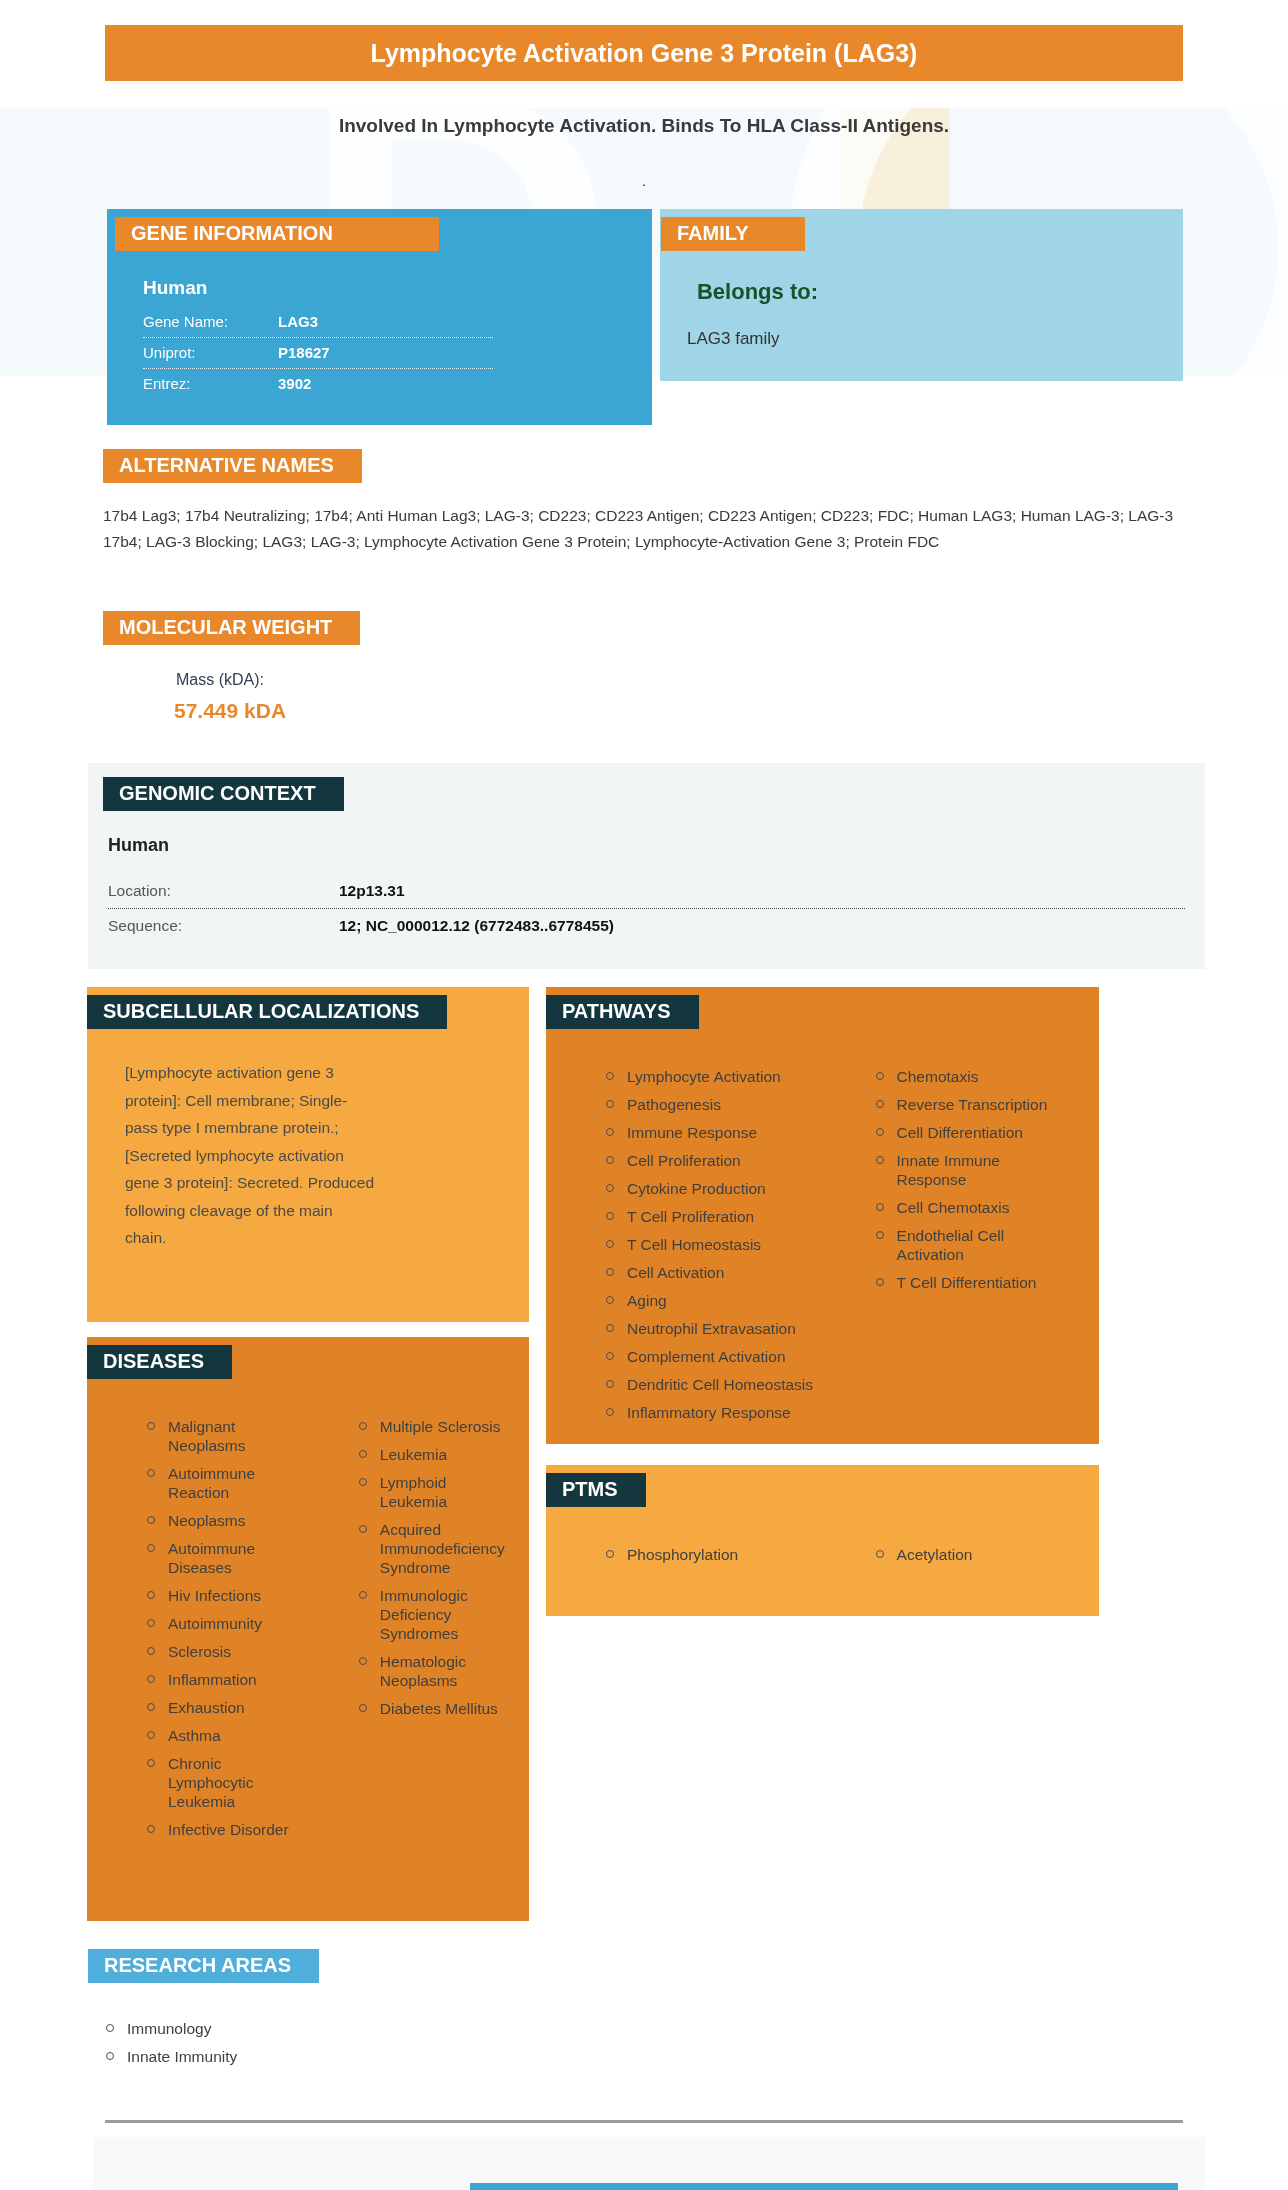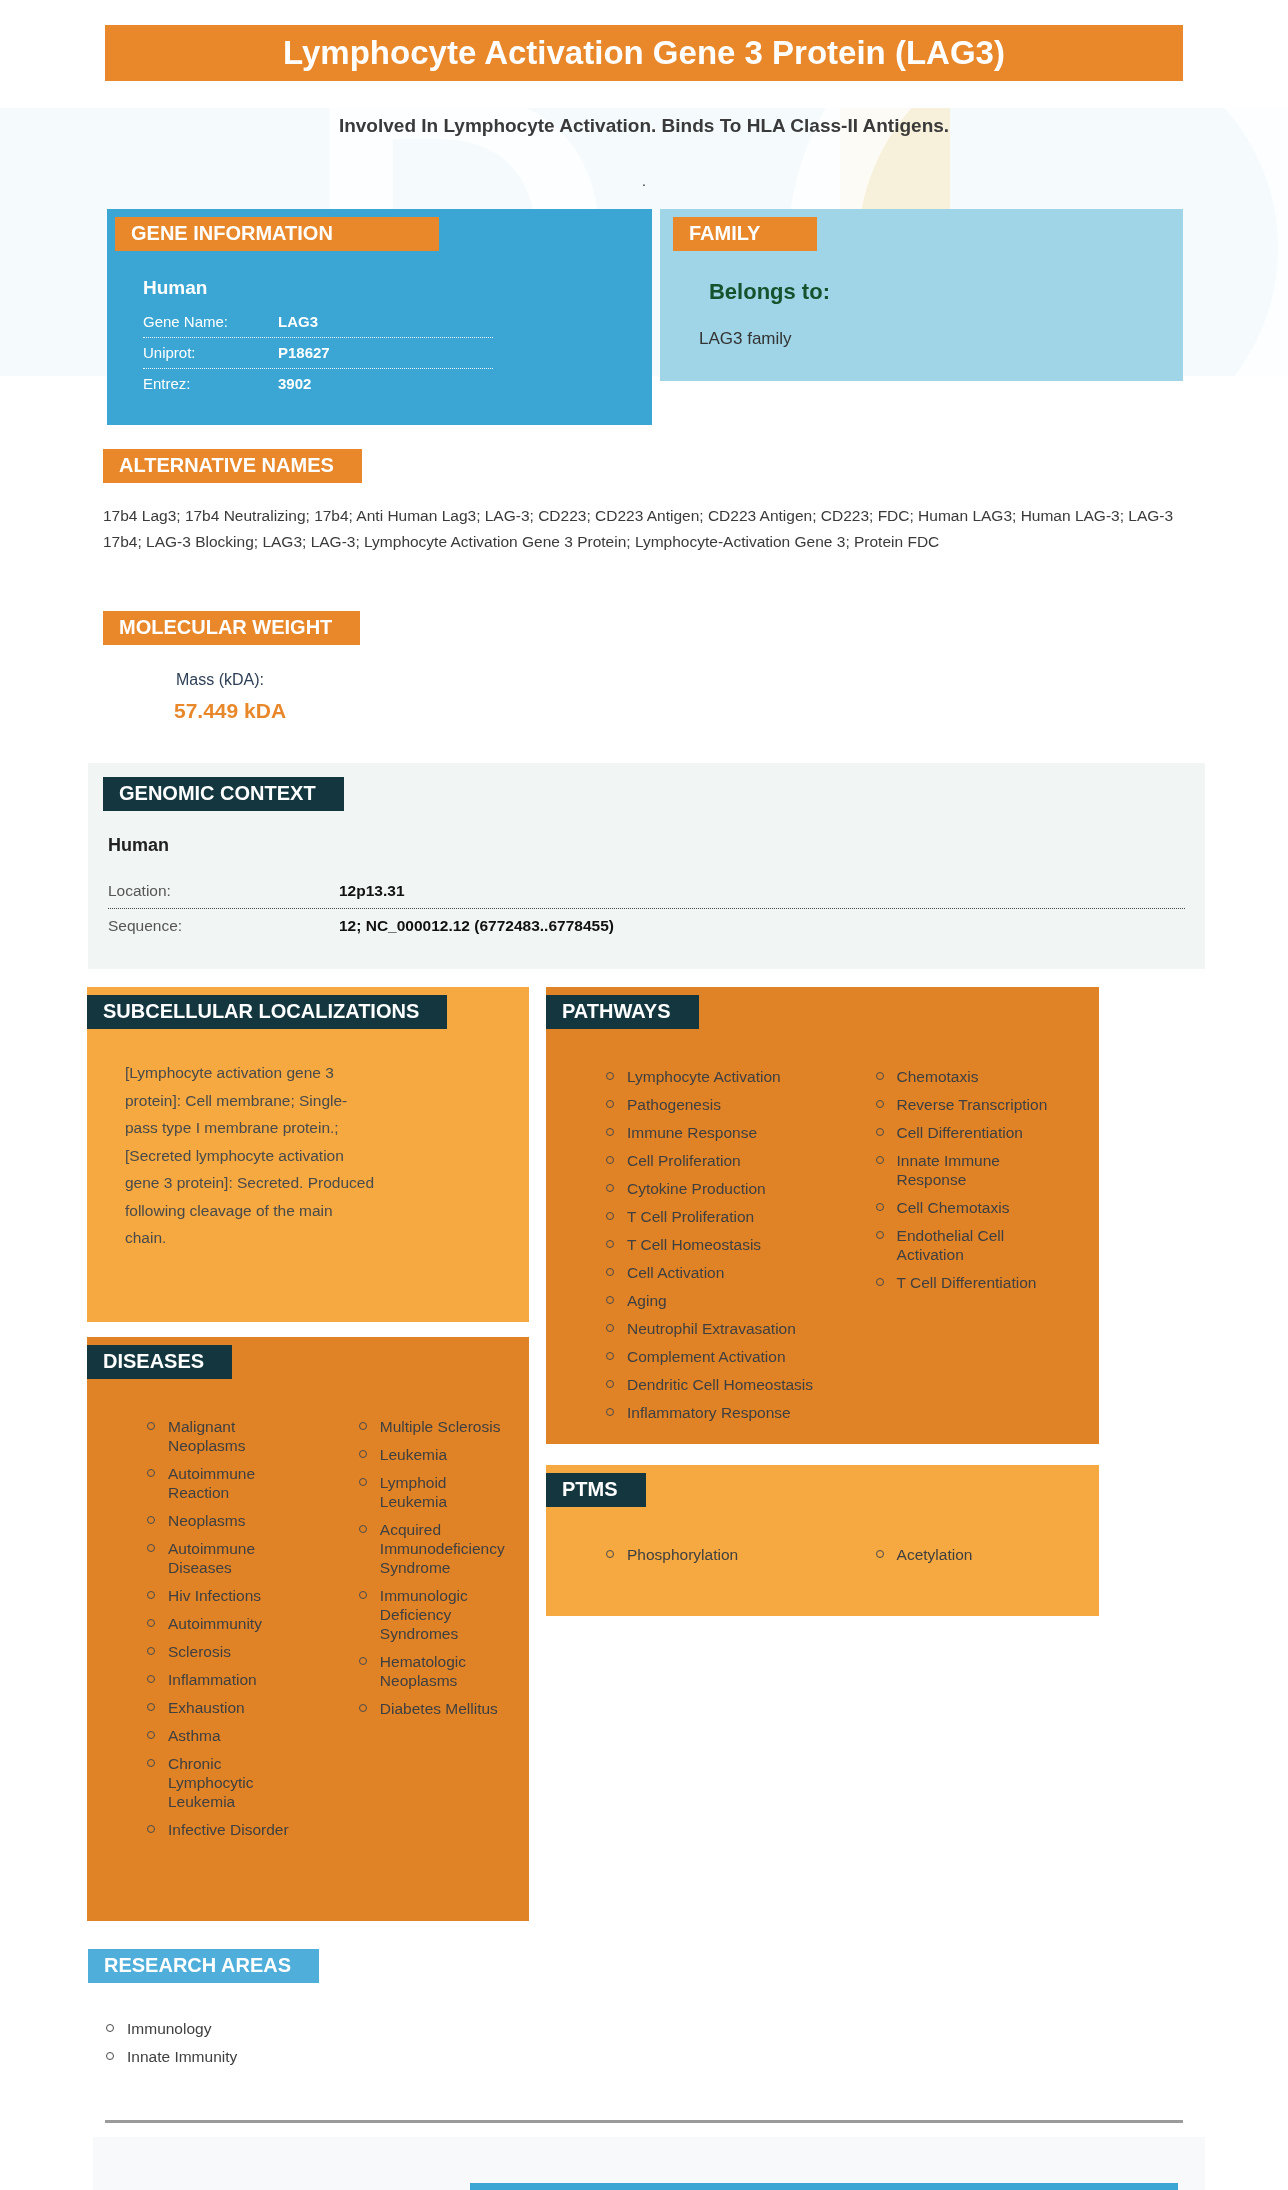--- a/index.html
+++ b/index.html
@@ -7,39 +7,39 @@
         font-family:"Liberation Sans",sans-serif;overflow:hidden;}
   
   .wm-band{position:absolute;top:108px;left:0;right:0;height:268px;background:#F5FAFD;z-index:0;overflow:hidden;}
   .wm-letter{position:absolute;left:300px;top:-120px;font-size:440px;font-weight:bold;color:#FDFEFF;}
   .wm-bar{position:absolute;left:840px;top:0;width:110px;height:100%;background:rgba(250,228,175,.45);}
   .wm-swoosh{position:absolute;right:-60px;top:-140px;width:420px;height:420px;border-radius:50%;
              border:70px solid rgba(255,255,255,.75);}
   .content{position:relative;z-index:1;}
   
   .banner{margin:25px 105px 0 105px;height:56px;background:#E8882B;color:#fff;
-          font-size:33px;font-weight:bold;text-align:center;line-height:56px;}
+          font-size:25px;font-weight:bold;text-align:center;line-height:56px;}
   .subtitle{margin-top:34px;text-align:center;font-size:19px;font-weight:bold;color:#3A3A3A;}
   .stray-dot{margin-top:36px;height:16px;text-align:center;font-size:14px;color:#222;}
   
   .band{display:inline-block;color:#fff;font-size:20px;font-weight:bold;padding:5px 28px 6px 16px;}
   .band.orange{background:#E8882B;}
   .band.teal{background:#14373F;}
   .band.blue{background:#4FAEDA;}
   
   .top-row{display:flex;gap:8px;margin:20px 105px 0 107px;align-items:flex-start;}
   .gene-box{width:546px;background:#3BA6D3;padding:8px 0 26px 0;box-sizing:border-box;}
   .gene-box .band{margin-left:8px;min-width:280px;}
   .gene-species{margin:26px 0 8px 36px;font-size:19px;font-weight:bold;color:#fff;}
   .gene-table{margin-left:36px;width:350px;}
   .gene-row{display:flex;padding:6px 0 7px 0;font-size:15px;color:#fff;}
   .gene-row.sep{border-bottom:1px dotted rgba(255,255,255,.9);}
   .gene-row .lbl{width:135px;}
   .gene-row .val{font-weight:bold;}
-  .family-box{width:524px;background:#9FD5E6;padding:8px 0 32px 13px;box-sizing:border-box;}
+  .family-box{width:524px;background:#9FD5E6;padding:8px 0 32px 1px;box-sizing:border-box;}
   .family-box .band{min-width:100px;}
   .belongs{margin:28px 0 0 36px;font-size:22px;font-weight:bold;color:#14532d;}
   .family-value{margin:24px 0 0 26px;font-size:17px;color:#333;}
   
   .alt-section{margin:24px 105px 0 103px;}
   .alt-text{margin-top:20px;font-size:15.5px;color:#3A3A3A;line-height:26px;}
   .mw-section{margin:56px 105px 0 103px;}
   .mass-label{margin:26px 0 0 73px;font-size:16px;color:#2E4057;}
   .mass-value{margin:10px 0 0 71px;font-size:21px;font-weight:bold;color:#E8882B;}
   

